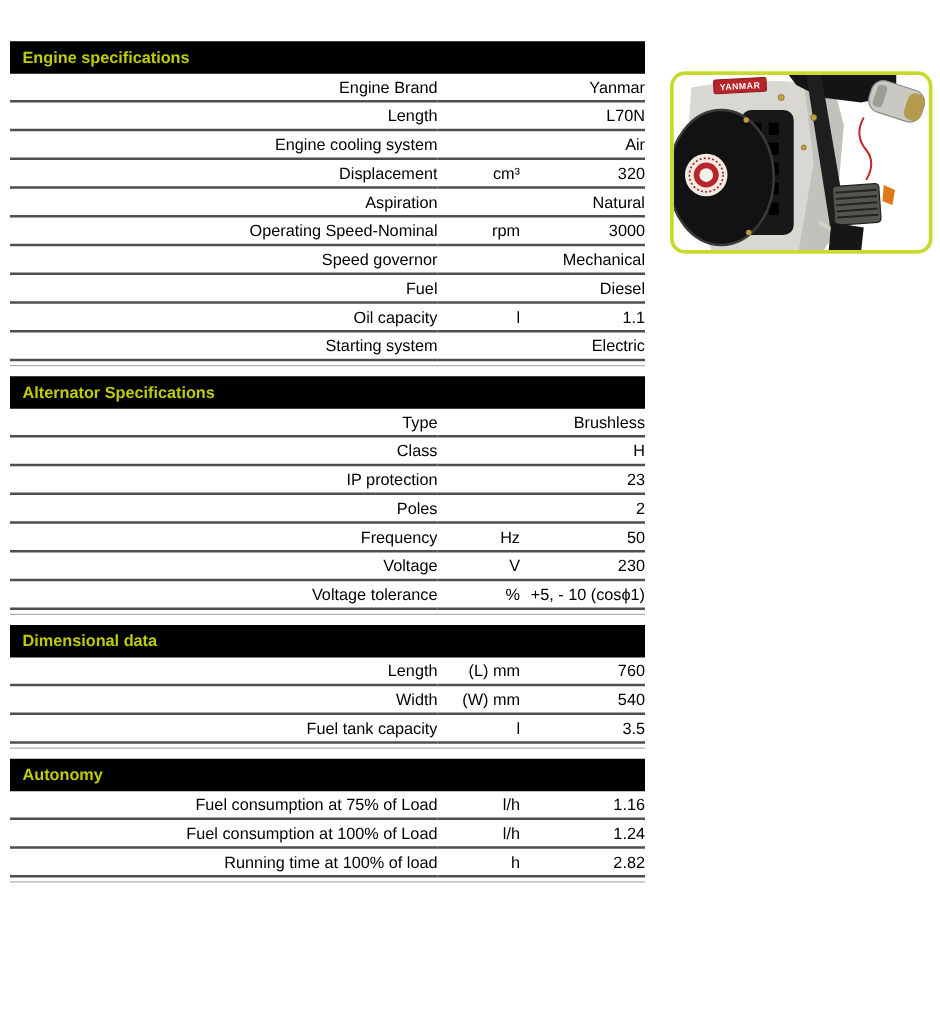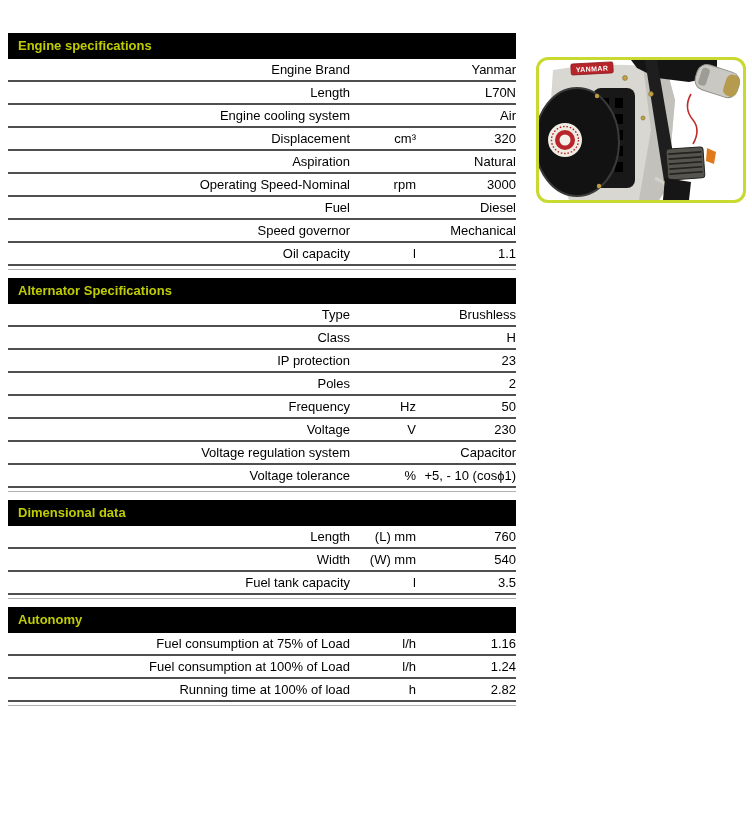--- a/index.html
+++ b/index.html
@@ -108,33 +108,38 @@
               <td class="label">Aspiration</td>
               <td class="unit"></td>
               <td class="value">Natural</td>
             </tr>
             <tr>
               <td class="label">Operating Speed-Nominal</td>
               <td class="unit">rpm</td>
               <td class="value">3000</td>
             </tr>
             <tr>
+              <td class="label">Speed governor</td>
+              <td class="unit"></td>
+              <td class="value">Mechanical</td>
+            </tr>
+            <tr>
               <td class="label">Fuel</td>
               <td class="unit"></td>
               <td class="value">Diesel</td>
-            </tr>
-            <tr>
-              <td class="label">Speed governor</td>
-              <td class="unit"></td>
-              <td class="value">Mechanical</td>
             </tr>
             <tr>
               <td class="label">Oil capacity</td>
               <td class="unit">l</td>
               <td class="value">1.1</td>
+            </tr>
+            <tr>
+              <td class="label">Starting system</td>
+              <td class="unit"></td>
+              <td class="value">Electric</td>
             </tr>
           </tbody>
     </table>
     <div class="endline"></div>
   </section>
 
   <section class="spec-section">
     <div class="section-header">
       <span>Alternator Specifications</span>
     </div>
@@ -162,25 +167,20 @@
             </tr>
             <tr>
               <td class="label">Frequency</td>
               <td class="unit">Hz</td>
               <td class="value">50</td>
             </tr>
             <tr>
               <td class="label">Voltage</td>
               <td class="unit">V</td>
               <td class="value">230</td>
-            </tr>
-            <tr>
-              <td class="label">Voltage regulation system</td>
-              <td class="unit"></td>
-              <td class="value">Capacitor</td>
             </tr>
             <tr>
               <td class="label">Voltage tolerance</td>
               <td class="unit">%</td>
               <td class="value">+5, - 10 (cosϕ1)</td>
             </tr>
           </tbody>
     </table>
     <div class="endline"></div>
   </section>

